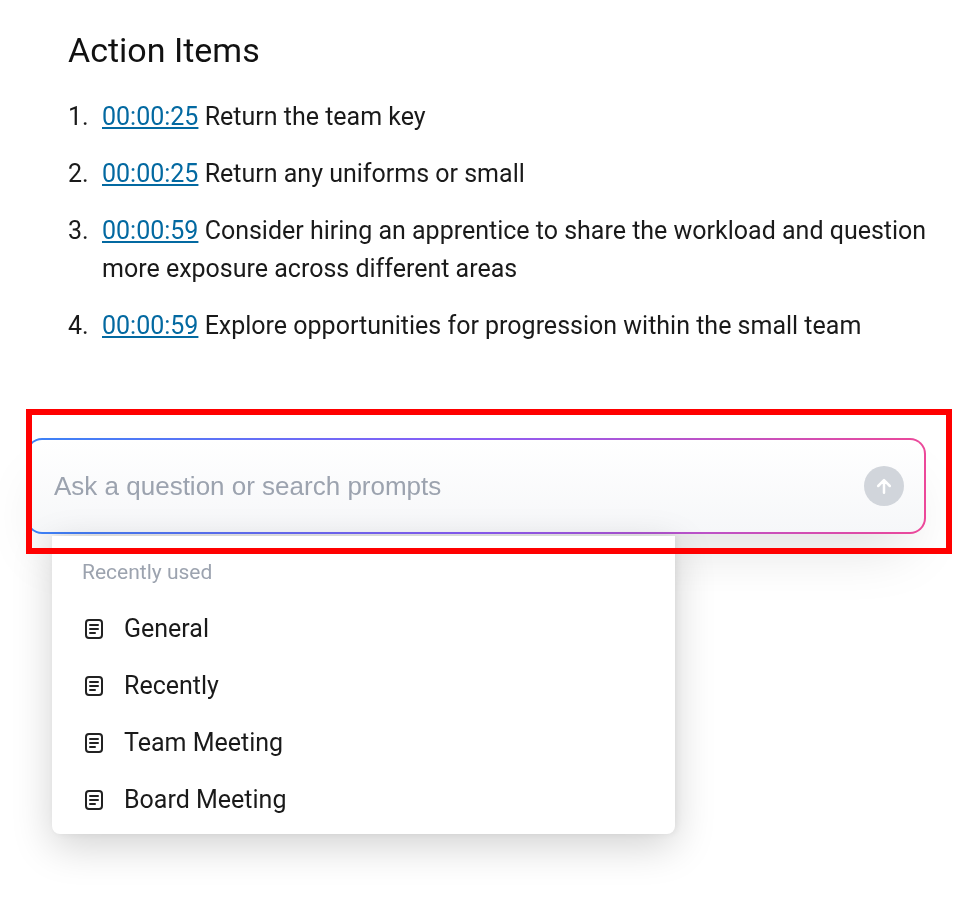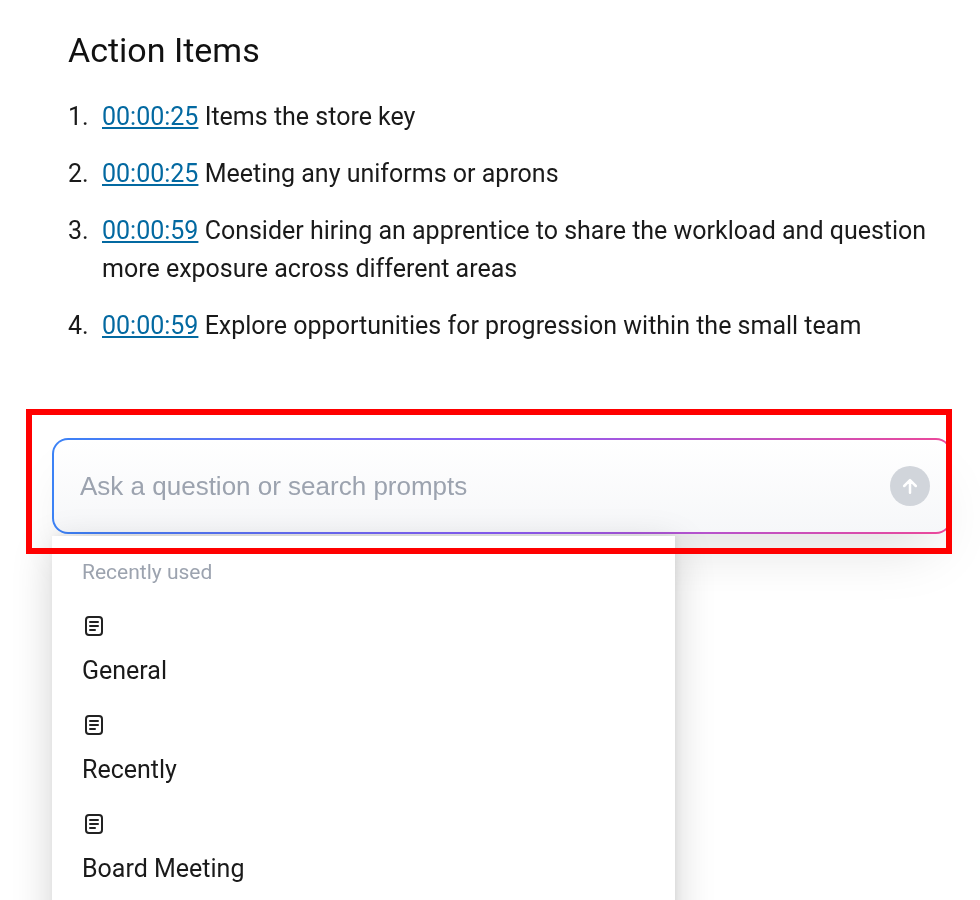--- a/index.html
+++ b/index.html
@@ -52,21 +52,21 @@
       left: 26px;
       top: 409px;
       width: 926px;
       height: 145px;
       border: 6px solid #ff0000;
       pointer-events: none;
       z-index: 10;
     }
     .search-wrap {
       position: absolute;
-      left: 52px;
+      left: 26px;
       top: 438px;
       width: 900px;
       height: 96px;
       border-radius: 16px;
       padding: 2px;
       background: linear-gradient(90deg, #3b82f6 0%, #8b5cf6 50%, #ec4899 100%);
       box-shadow: 0 30px 60px -20px rgba(0,0,0,0.15);
     }
     .search-inner {
       width: 100%;
@@ -111,47 +111,47 @@
       padding: 18px 0 6px 0;
       z-index: 5;
     }
     .dropdown-header {
       font-size: 21px;
       color: #9ca3af;
       padding: 6px 30px 16px 30px;
     }
     .dropdown-item {
       display: flex;
+      align-items: center;
       gap: 18px;
       padding: 14px 30px;
       font-size: 25px;
       color: #1a1a1a;
       cursor: pointer;
-      flex-direction: column;
     }
     .doc-icon {
       width: 24px;
       height: 24px;
       flex-shrink: 0;
     }
   </style>
 </head>
 <body>
 
 <div class="content">
   <h2 class="section-title">Action Items</h2>
 
   <ol class="action-list">
     <li>
       <a class="timestamp">00:00:25</a> 
-      <span>Items the store key</span>
+      <span>Return the team key</span>
     </li>
     <li>
       <a class="timestamp">00:00:25</a> 
-      <span>Meeting any uniforms or aprons</span>
+      <span>Return any uniforms or small</span>
     </li>
     <li>
       <a class="timestamp">00:00:59</a> 
       <span>Consider hiring an apprentice to share the workload and question more exposure across different areas</span>
     </li>
     <li>
       <a class="timestamp">00:00:59</a> 
       <span>Explore opportunities for progression within the small team</span>
     </li>
   </ol>
@@ -193,25 +193,25 @@
     <span>Recently</span>
   </div>
 
   <div class="dropdown-item">
     <svg class="doc-icon" viewBox="0 0 24 24" fill="none">
       <rect x="4" y="3" width="16" height="18" rx="3" stroke="#222" stroke-width="2"></rect>
       <line x1="8" y1="8" x2="16" y2="8" stroke="#222" stroke-width="2" stroke-linecap="round"></line>
       <line x1="8" y1="12" x2="16" y2="12" stroke="#222" stroke-width="2" stroke-linecap="round"></line>
       <line x1="8" y1="16" x2="13" y2="16" stroke="#222" stroke-width="2" stroke-linecap="round"></line>
     </svg>
+    <span>Team Meeting</span>
+  </div>
+
+  <div class="dropdown-item">
+    <svg class="doc-icon" viewBox="0 0 24 24" fill="none">
+      <rect x="4" y="3" width="16" height="18" rx="3" stroke="#222" stroke-width="2"></rect>
+      <line x1="8" y1="8" x2="16" y2="8" stroke="#222" stroke-width="2" stroke-linecap="round"></line>
+      <line x1="8" y1="12" x2="16" y2="12" stroke="#222" stroke-width="2" stroke-linecap="round"></line>
+      <line x1="8" y1="16" x2="13" y2="16" stroke="#222" stroke-width="2" stroke-linecap="round"></line>
+    </svg>
     <span>Board Meeting</span>
   </div>
-
-  <div class="dropdown-item">
-    <svg class="doc-icon" viewBox="0 0 24 24" fill="none">
-      <rect x="4" y="3" width="16" height="18" rx="3" stroke="#222" stroke-width="2"></rect>
-      <line x1="8" y1="8" x2="16" y2="8" stroke="#222" stroke-width="2" stroke-linecap="round"></line>
-      <line x1="8" y1="12" x2="16" y2="12" stroke="#222" stroke-width="2" stroke-linecap="round"></line>
-      <line x1="8" y1="16" x2="13" y2="16" stroke="#222" stroke-width="2" stroke-linecap="round"></line>
-    </svg>
-    <span>Team Meeting</span>
-  </div>
 </div>
 
 </body></html>

